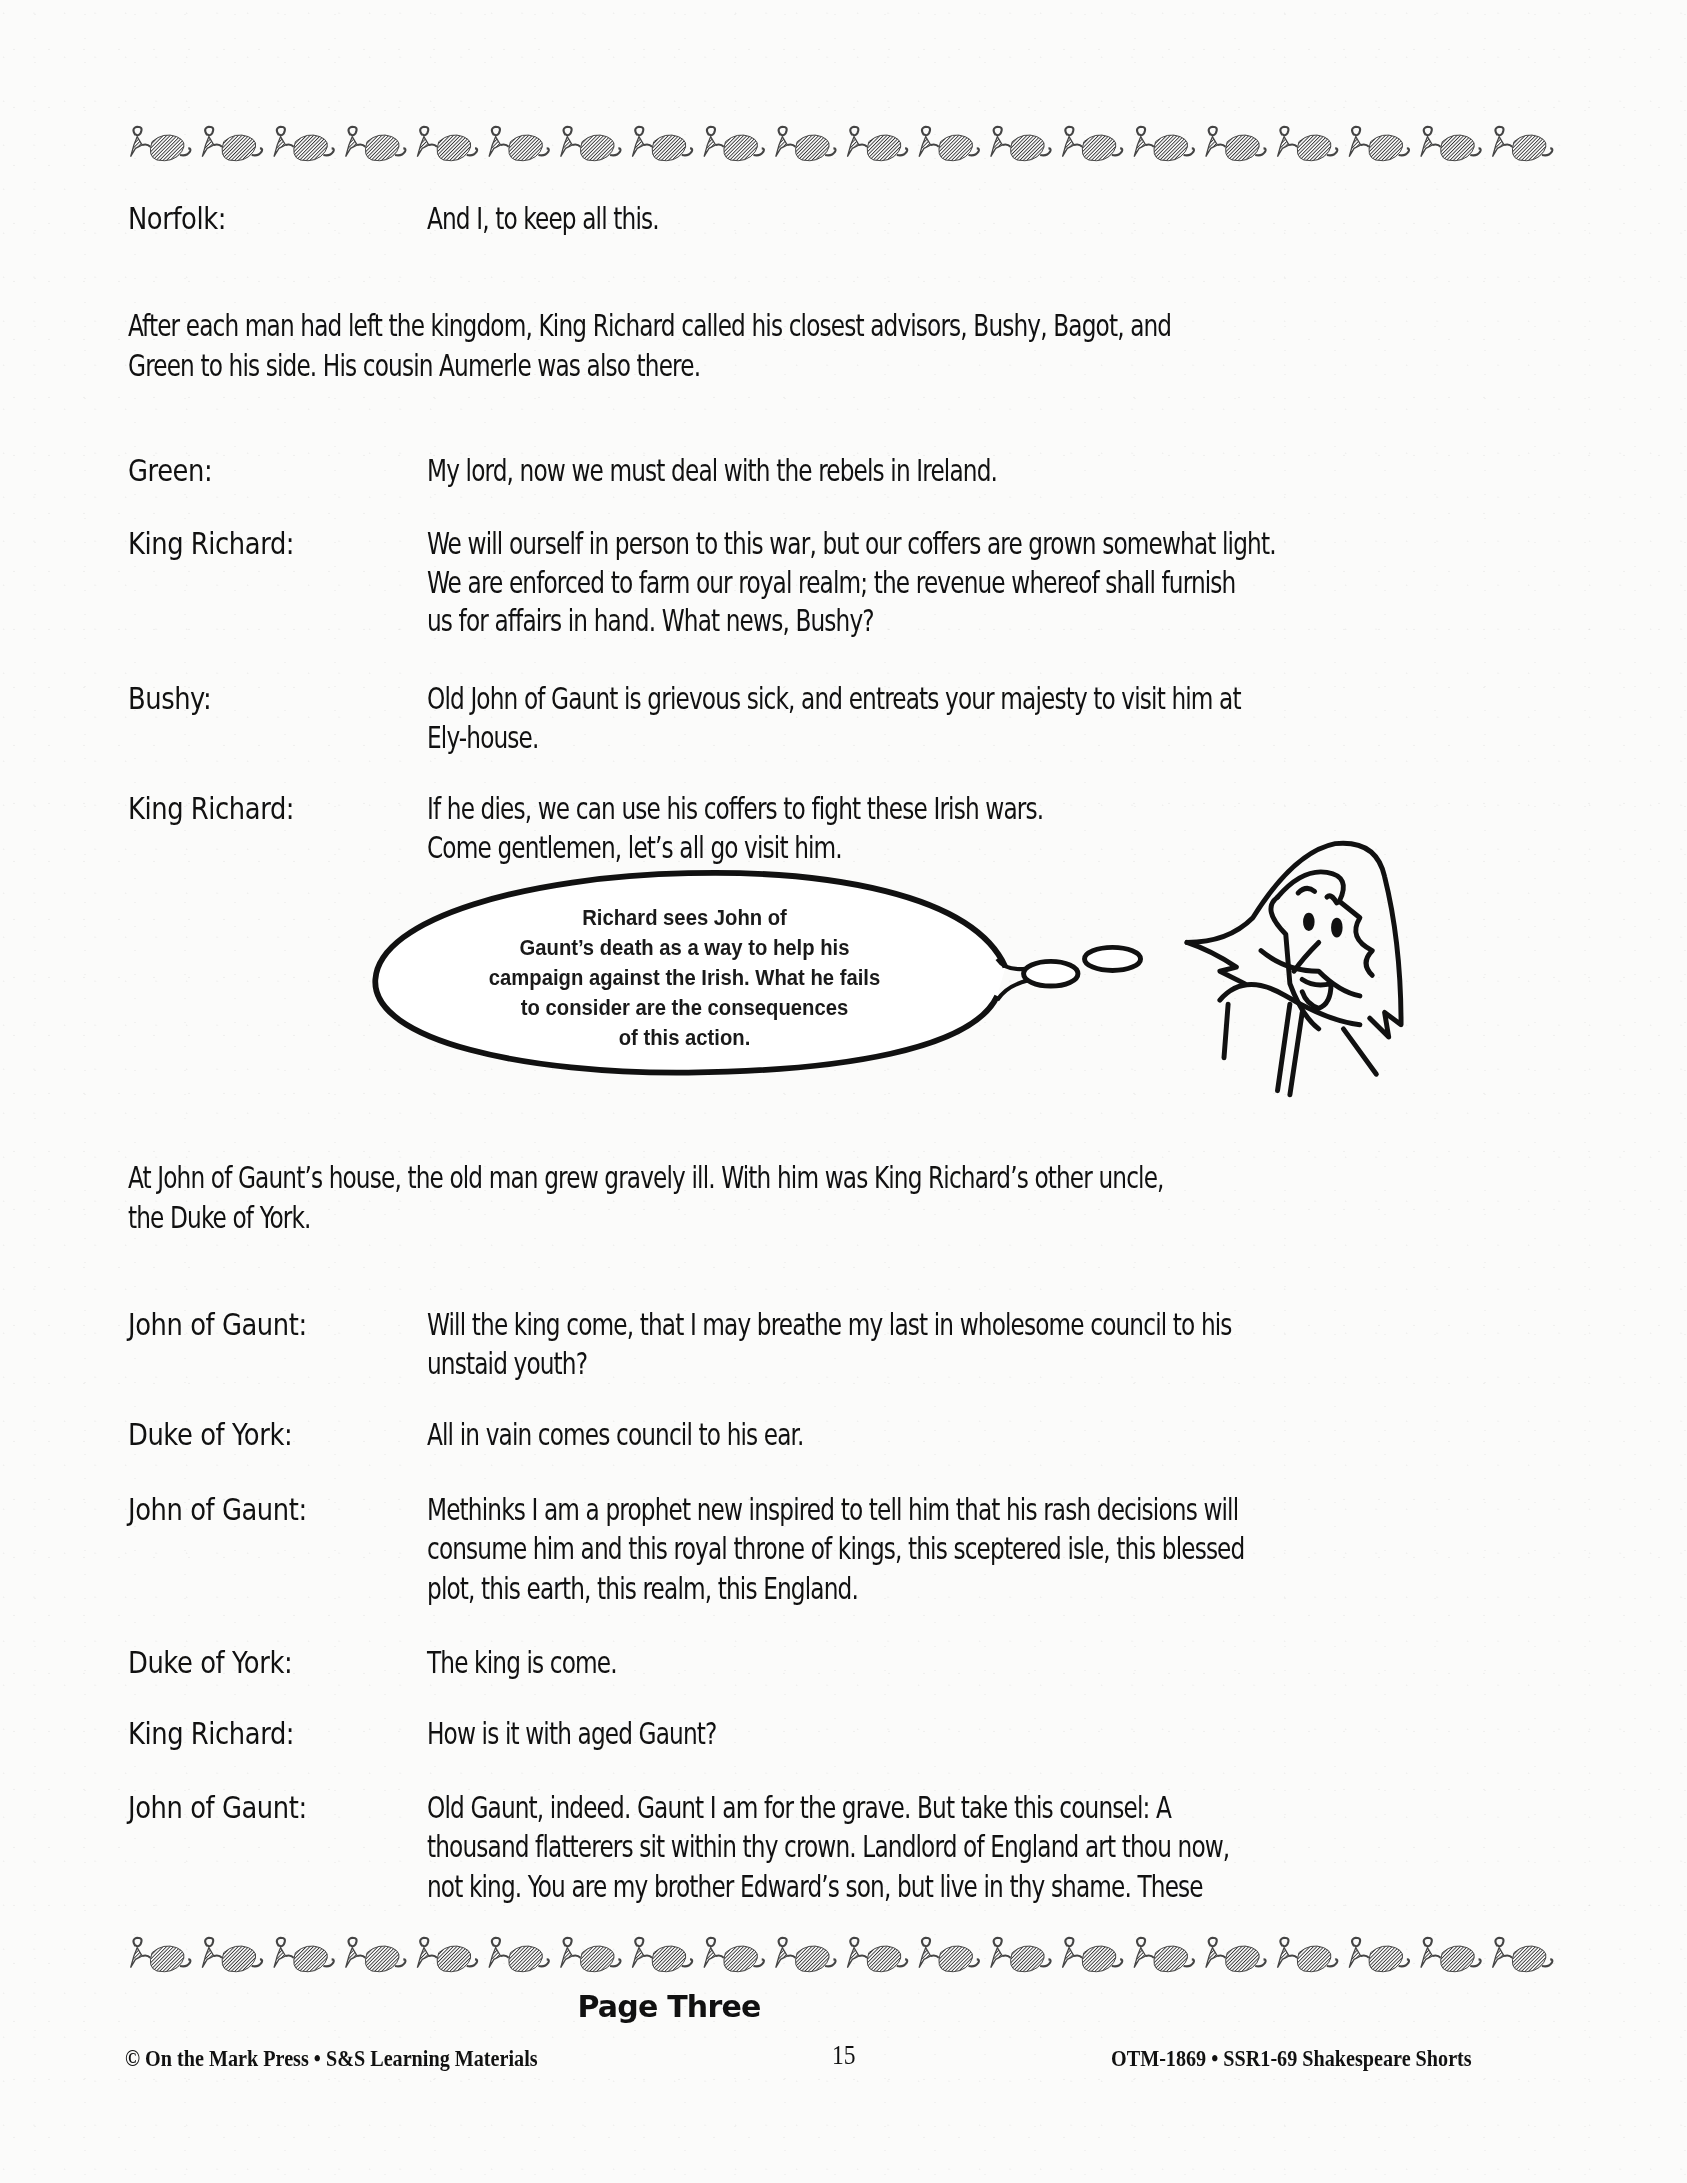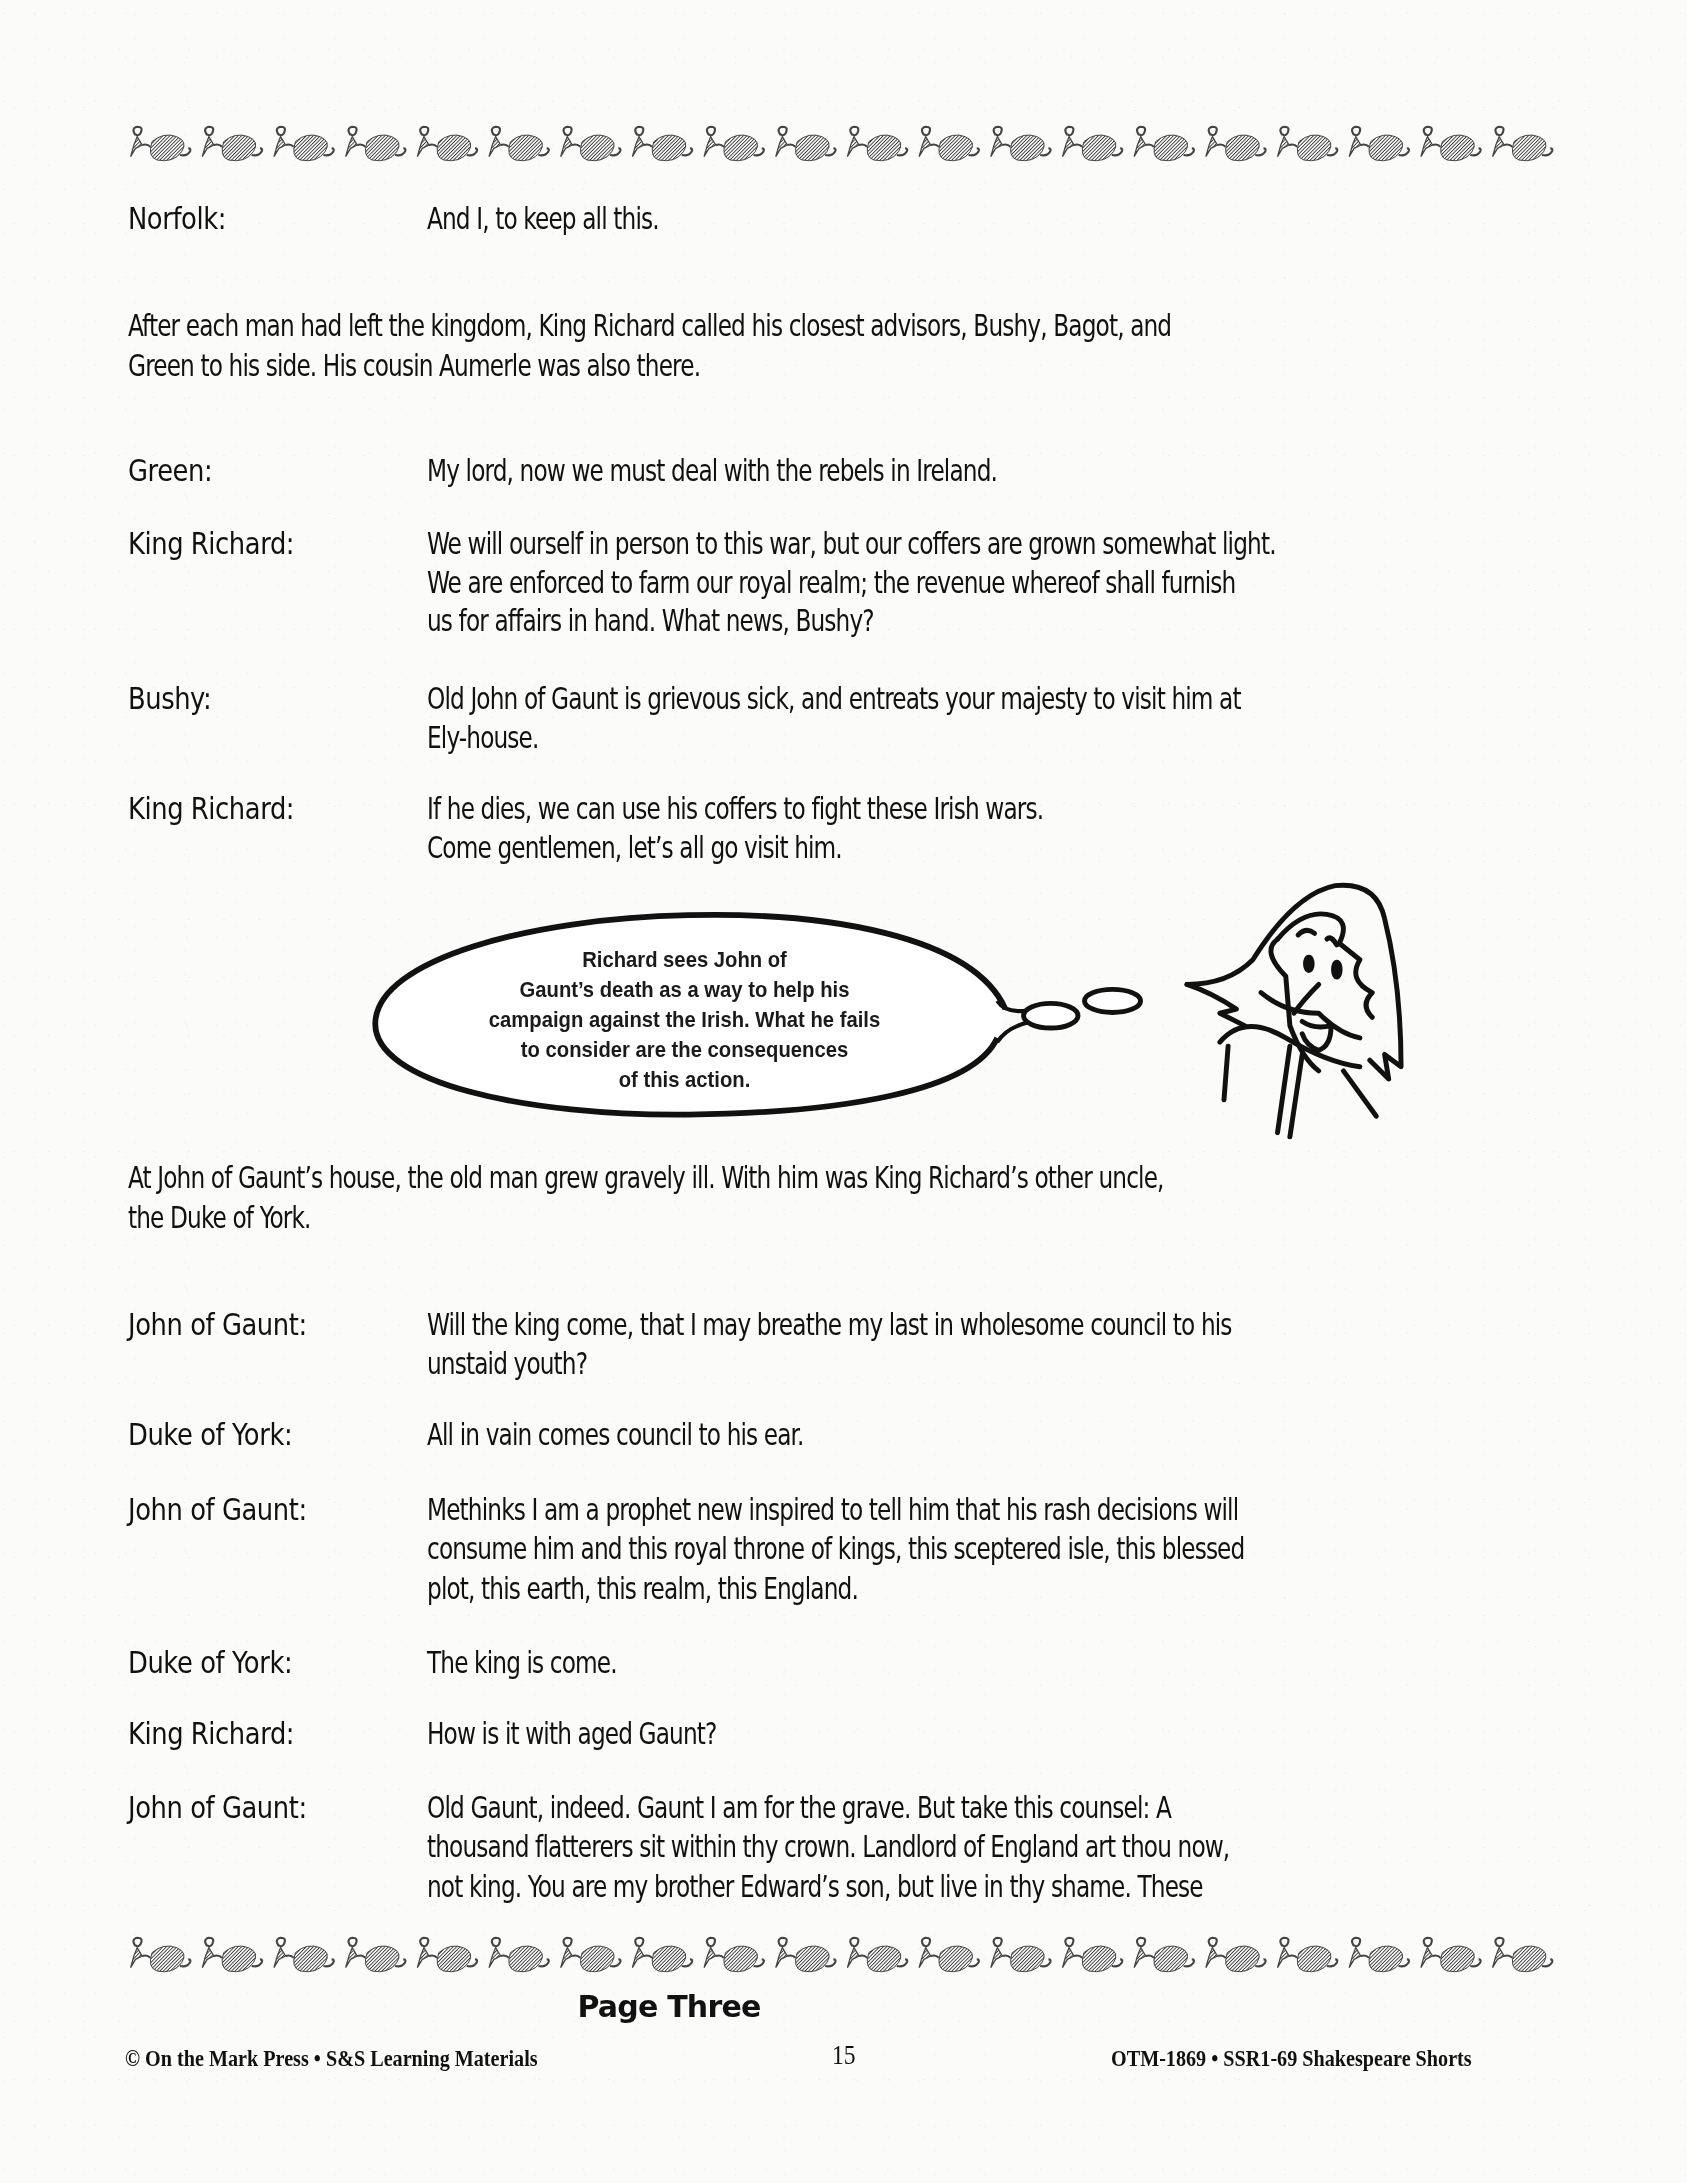--- a/index.html
+++ b/index.html
@@ -33,21 +33,21 @@
   }
   .speaker {
     position: absolute; left: 128px; font-size: 30px; line-height: 40px;
     letter-spacing: -0.5px; transform: scaleX(0.86); transform-origin: left top;
     white-space: nowrap; font-weight: normal;
   }
   .speech { left: 427px; }
   .narr { left: 128px; }
   .line { display: block; }
 
-  .bubble-wrap { position: absolute; left: 363px; top: 869px; width: 1079px; height: 272px; }
+  .bubble-wrap { position: absolute; left: 363px; top: 827px; width: 1079px; height: 272px; }
   .bubble-svg { position: absolute; left: 0; top: 0; width: 1079px; height: 272px; }
   .bubble-text {
     position: absolute; left: 33px; top: 76px; width: 577px;
     text-align: center; font-family: "Liberation Sans", sans-serif;
     font-weight: bold; font-size: 22px; line-height: 30px; color: #1a1a1a;
     transform: scaleX(0.92); transform-origin: center top;
   }
 
   .page-label {
     position: absolute; top: 1987px; left: 0; width: 1338px; text-align: center;

